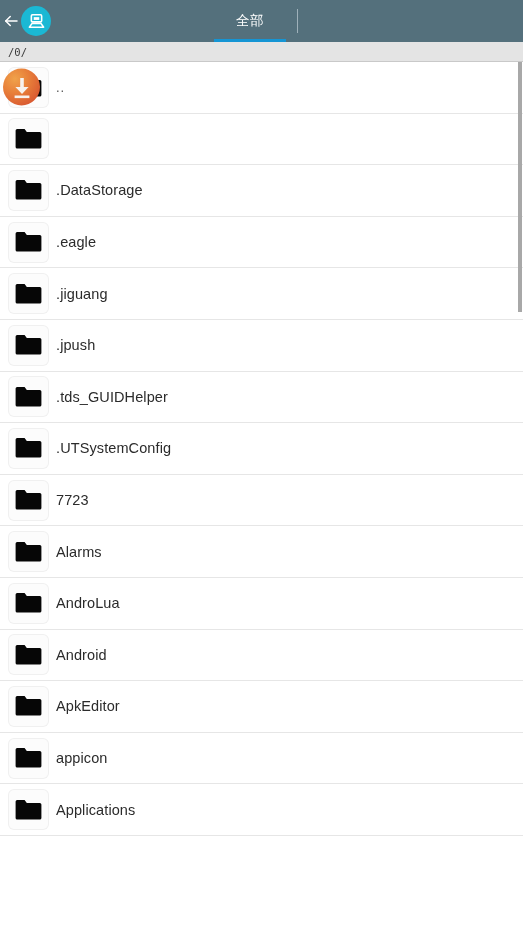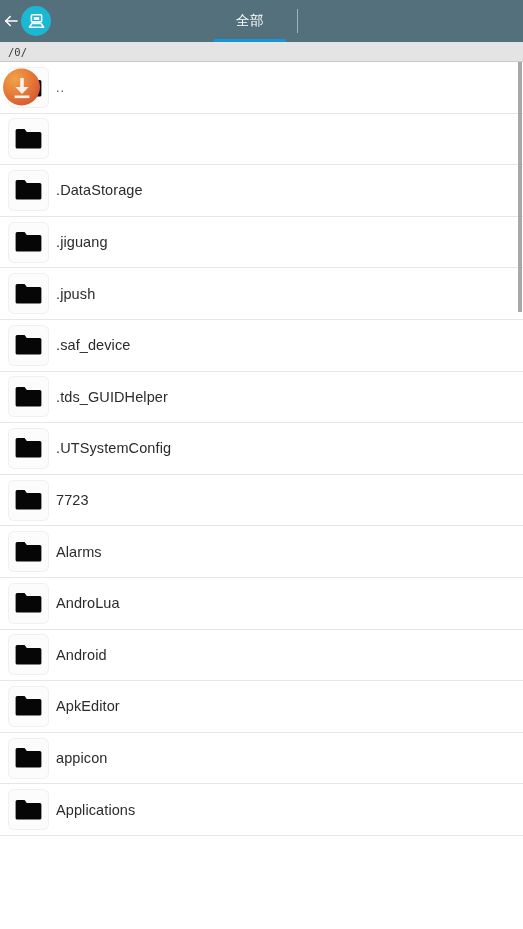--- a/index.html
+++ b/index.html
@@ -294,41 +294,41 @@
         <div class="row-label">.DataStorage</div>
       </div>
       <div class="row">
         <div class="row-icon">
           <div class="folder-glyph">
             <svg width="29" height="22" viewBox="0 0 29 22">
               <path d="M1.6 2.6 A1.6 1.6 0 0 1 3.2 1 H10.6 L12.8 3.9 H25.8 A1.6 1.6 0 0 1 27.4 5.5 V19 A1.6 1.6 0 0 1 25.8 20.6 H3.2 A1.6 1.6 0 0 1 1.6 19 Z" fill="#060606"></path>
             </svg>
           </div>
         </div>
+        <div class="row-label">.eagle</div>
+      </div>
+      <div class="row">
+        <div class="row-icon">
+          <div class="folder-glyph">
+            <svg width="29" height="22" viewBox="0 0 29 22">
+              <path d="M1.6 2.6 A1.6 1.6 0 0 1 3.2 1 H10.6 L12.8 3.9 H25.8 A1.6 1.6 0 0 1 27.4 5.5 V19 A1.6 1.6 0 0 1 25.8 20.6 H3.2 A1.6 1.6 0 0 1 1.6 19 Z" fill="#060606"></path>
+            </svg>
+          </div>
+        </div>
         <div class="row-label">.jiguang</div>
       </div>
       <div class="row">
         <div class="row-icon">
           <div class="folder-glyph">
             <svg width="29" height="22" viewBox="0 0 29 22">
               <path d="M1.6 2.6 A1.6 1.6 0 0 1 3.2 1 H10.6 L12.8 3.9 H25.8 A1.6 1.6 0 0 1 27.4 5.5 V19 A1.6 1.6 0 0 1 25.8 20.6 H3.2 A1.6 1.6 0 0 1 1.6 19 Z" fill="#060606"></path>
             </svg>
           </div>
         </div>
         <div class="row-label">.jpush</div>
-      </div>
-      <div class="row">
-        <div class="row-icon">
-          <div class="folder-glyph">
-            <svg width="29" height="22" viewBox="0 0 29 22">
-              <path d="M1.6 2.6 A1.6 1.6 0 0 1 3.2 1 H10.6 L12.8 3.9 H25.8 A1.6 1.6 0 0 1 27.4 5.5 V19 A1.6 1.6 0 0 1 25.8 20.6 H3.2 A1.6 1.6 0 0 1 1.6 19 Z" fill="#060606"></path>
-            </svg>
-          </div>
-        </div>
-        <div class="row-label">.saf_device</div>
       </div>
       <div class="row">
         <div class="row-icon">
           <div class="folder-glyph">
             <svg width="29" height="22" viewBox="0 0 29 22">
               <path d="M1.6 2.6 A1.6 1.6 0 0 1 3.2 1 H10.6 L12.8 3.9 H25.8 A1.6 1.6 0 0 1 27.4 5.5 V19 A1.6 1.6 0 0 1 25.8 20.6 H3.2 A1.6 1.6 0 0 1 1.6 19 Z" fill="#060606"></path>
             </svg>
           </div>
         </div>
         <div class="row-label">.tds_GUIDHelper</div>

